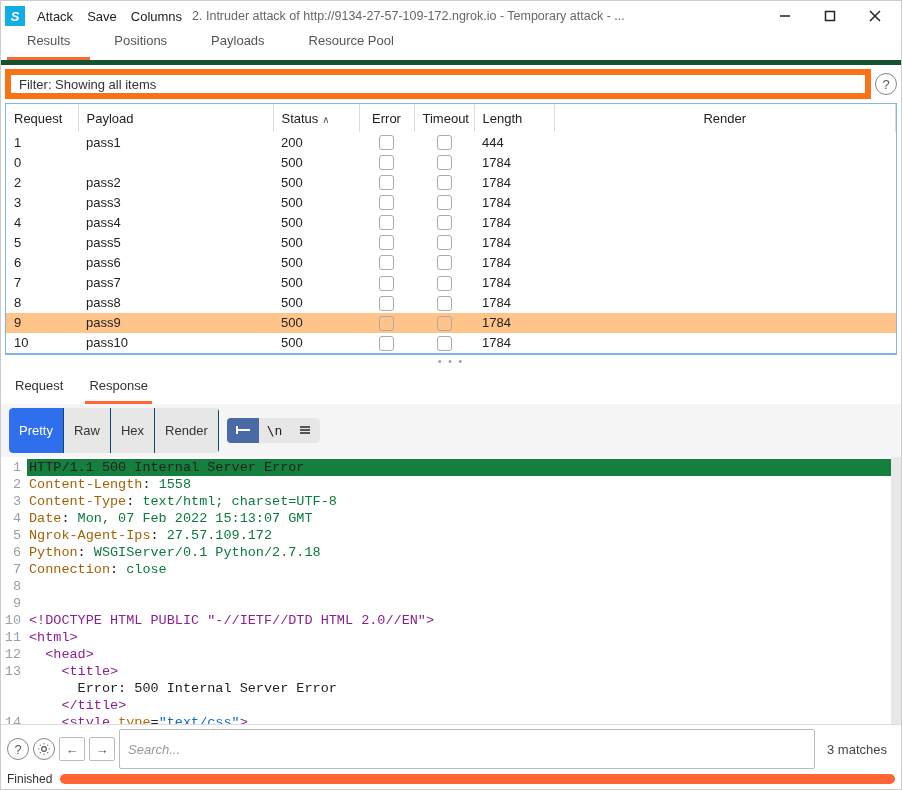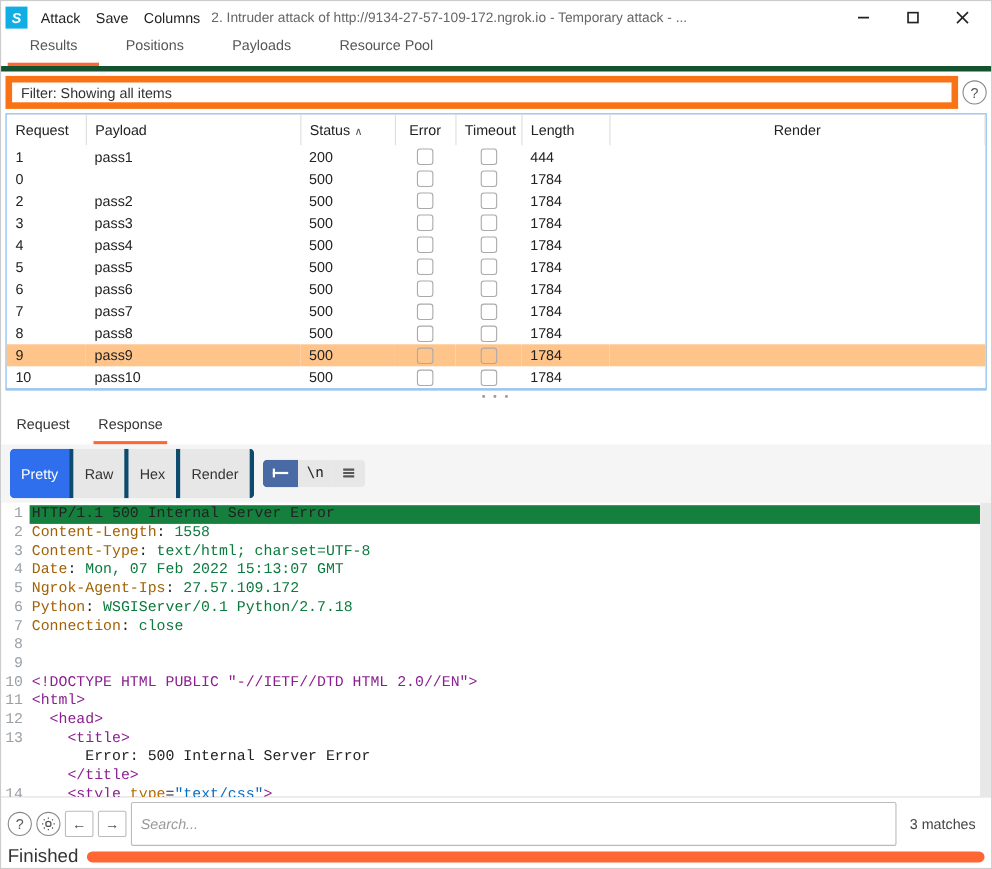--- a/index.html
+++ b/index.html
@@ -25,21 +25,21 @@
   table.results th .sort { font-size:10px; margin-left:4px; color:#555;}
   table.results td { padding:2px 8px; height:20px; font-size:13px; }
   tr.sel td { background:#ffc48a; }
   .chk { display:inline-block; width:15px; height:15px; border:1px solid #aaa; border-radius:3px; vertical-align:middle; }
   .splitter { height:14px; display:flex; align-items:center; justify-content:center; border-top:1px solid #7fb4e8; border-bottom:none; margin:0 4px;}
   .dots { color:#999; letter-spacing:2px; font-size:10px;}
   .subtabs { display:flex; gap:18px; padding:6px 10px 0 10px; align-items:flex-end; }
   .subtab { padding:4px 4px 8px 4px; border-bottom:3px solid transparent; color:#333; cursor:default;}
   .subtab.active { border-bottom:3px solid #ff6633; }
   .viewer-bar { display:flex; align-items:center; padding:4px 8px; gap:0; background:#f5f5f5;}
-  .vbtn { padding:15px 10px; background:#e7e7e7; color:#333; font-size:13px; border-right:4px solid #0c4a6e; cursor:default;}
+  .vbtn { padding:15px 10px; background:#e7e7e7; color:#333; font-size:13px; border-right:1px solid #0c4a6e; cursor:default;}
   .vbtn:first-child { border-top-left-radius:4px; border-bottom-left-radius:4px;}
   .vbtn.active { background:#2f6fed; color:#fff; }
   .vicon { background:#e7e7e7; padding:5px 8px; display:flex; align-items:center; justify-content:center; cursor:default;}
   .vicon.on { background:#4a6aa5; }
   .vicon + .vicon { margin-left:0; }
   .vicon-grp { display:flex; margin-left:8px; border-radius:4px; overflow:hidden;}
   .editor { flex:1; overflow:auto; font-family:"Consolas","Courier New",monospace; font-size:13.5px; line-height:17px; padding:2px 0 2px 0; border-right:10px solid #e8e8e8; }
   .line { display:flex; white-space:pre; }
   .ln { width:26px; text-align:right; color:#9aa0a6; padding-right:6px; user-select:none;}
   .code { flex:1; padding-left:2px;}
@@ -48,21 +48,21 @@
   .val { color:#0a7a3d; }
   .tag { color:#8a1f8f; }
   .attr { color:#b36b00;}
   .str { color:#0a6dc2;}
   .footer-tools { display:flex; align-items:center; padding:4px 6px; gap:4px; border-top:1px solid #ddd;}
   .circ-btn { width:22px; height:22px; border:1.5px solid #888; border-radius:50%; display:flex; align-items:center; justify-content:center; color:#555;}
   .sq-btn { width:26px; height:24px; border:1px solid #bbb; display:flex; align-items:center; justify-content:center; border-radius:2px; color:#555; background:#fff;}
   .search-box { flex:1; border:1px solid #bbb; height:40px; padding:0 8px; color:#999; font-style:italic; display:flex; align-items:center; border-radius:2px;}
   .matches { color:#444; padding:0 8px; }
   .status-bar { display:flex; align-items:center; height:16px; padding:0 6px 4px 6px; gap:8px;}
-  .status-text { font-size:17px; color:#333;}
+  .status-text { font-size:12px; color:#333;}
   .progress { flex:1; height:10px; background:#ff6633; border-radius:5px;}
   col.c-req{width:72px;} col.c-pay{width:195px;} col.c-stat{width:86px;} col.c-err{width:55px;} col.c-to{width:60px;} col.c-len{width:80px;} col.c-com{width:auto;}
 </style>
 </head>
 <body>
 
 <div class="window">
 
   <div class="titlebar">
     <div class="app-icon">S</div>

